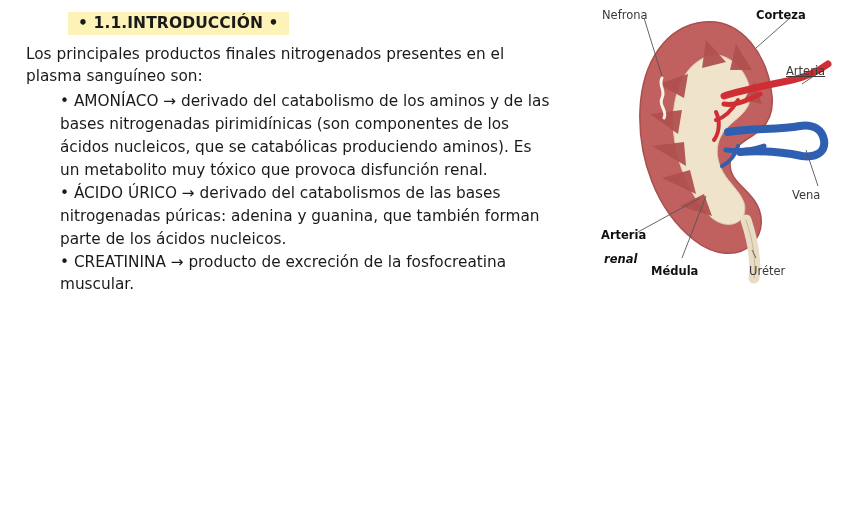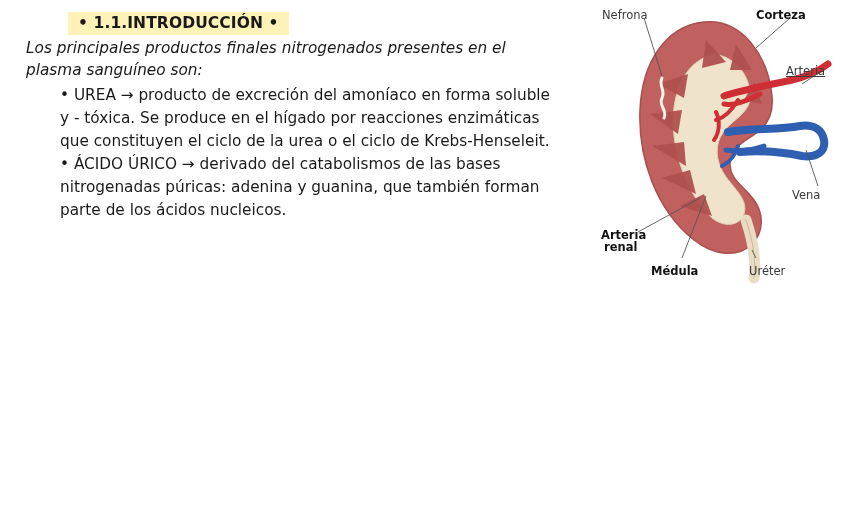--- a/index.html
+++ b/index.html
@@ -25,38 +25,37 @@
     position: absolute;
     left: 0;
     top: 0;
     width: 562px;
     padding: 8px 10px 0 26px;
     box-sizing: border-box;
   }
   .title-row {
     display: flex;
     align-items: flex-start;
-    margin: 4px 0 2px 0;
+    margin: 4px 0 8px 0;
   }
   .title-pill {
     background: #fdf3b8;
     padding: 2px 10px 3px 10px;
     font-size: 15.5px;
     font-weight: bold;
     letter-spacing: 0.1px;
     color: #1a1a1a;
     margin-left: 42px;
     white-space: nowrap;
   }
   .intro {
     font-size: 15.3px;
     line-height: 1.47;
     margin: 0 0 2px 0;
     max-width: 520px;
-    font-style: italic;
   }
   .bullets {
     margin: 0;
     padding: 0;
     list-style: none;
   }
   .bullet {
     font-size: 15.3px;
     line-height: 1.5;
     margin: 0 0 0 0;
@@ -96,22 +95,23 @@
 
   <div class="text-col">
 
     <div class="title-row">
       <div class="title-pill">• 1.1.INTRODUCCIÓN •</div>
     </div>
 
     <p class="intro">Los principales productos finales nitrogenados presentes en el plasma sanguíneo son:</p>
 
     <div class="bullets">
-      <p class="bullet">• UREA → producto de excreción del amoníaco en forma soluble y - tóxica. Se produce en el hígado por reacciones enzimáticas que constituyen el ciclo de la urea o el ciclo de Krebs-Henseleit.</p>
+      <p class="bullet">• AMONÍACO → derivado del catabolismo de los aminos y de las bases nitrogenadas pirimidínicas (son componentes de los ácidos nucleicos, que se catabólicas produciendo aminos). Es un metabolito muy tóxico que provoca disfunción renal.</p>
       <p class="bullet">• ÁCIDO ÚRICO → derivado del catabolismos de las bases nitrogenadas púricas: adenina y guanina, que también forman parte de los ácidos nucleicos.</p>
+      <p class="bullet">• CREATININA → producto de excreción de la fosfocreatina muscular.</p>
     </div>
   </div>
 
   <div class="fig-col">
 
     <svg class="kidney" width="288" height="300" viewBox="0 0 288 300">
 
       <path d="M108 22
                C 70 26, 46 62, 44 110
                C 42 158, 60 210, 98 240
@@ -167,18 +167,18 @@
         <line x1="86" y1="258" x2="110" y2="196"></line>
         <line x1="160" y1="258" x2="156" y2="250"></line>
       </g>
     </svg>
 
     <div class="fig-label" style="left:6px; top:8px;">Nefrona</div>
     <div class="fig-label bold" style="left:160px; top:8px;text-align:right;">Corteza</div>
     <div class="fig-label" style="left:190px; top:64px;text-decoration:underline;">Arteria</div>
     <div class="fig-label" style="left:196px; top:188px;text-align:center;">Vena</div>
     <div class="fig-label bold" style="left:5px; top:228px;">Arteria</div>
-    <div class="fig-label bold" style="left:8px; top:240px;">renal</div>
+    <div class="fig-label bold" style="left:8px; top:252px;font-style:italic;">renal</div>
     <div class="fig-label bold" style="left:55px; top:264px;">Médula</div>
     <div class="fig-label" style="left:153px; top:264px;">Uréter</div>
   </div>
 
 </div>
 
 </body></html>

